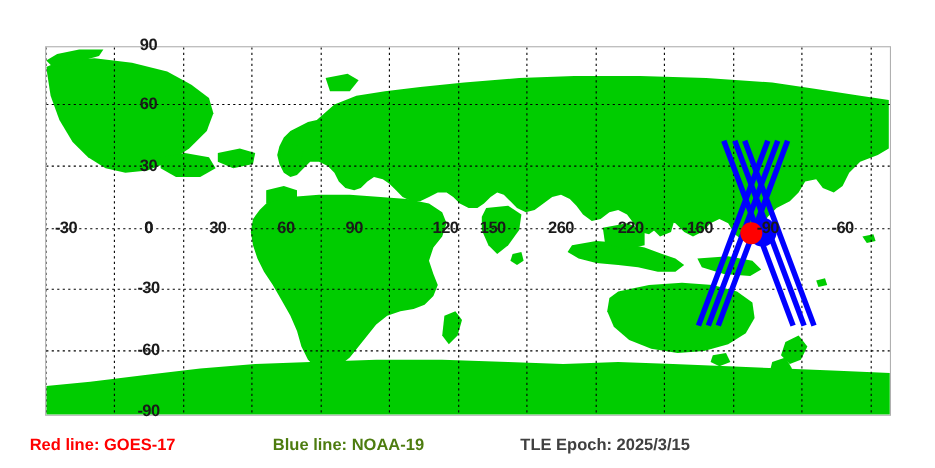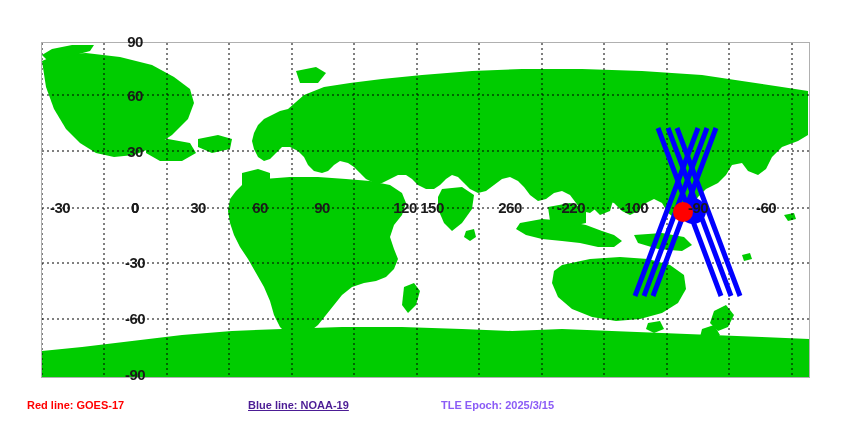--- a/index.html
+++ b/index.html
@@ -55,28 +55,28 @@
   #legend {
     position: absolute;
     left: 0;
     top: 392px;
     width: 850px;
     height: 26px;
   }
   .legend-entry {
     position: absolute;
     font-family: "Liberation Sans", sans-serif;
-    font-size: 11px;
+    font-size: 15px;
     font-weight: bold;
     white-space: nowrap;
     line-height: 26px;
   }
   #legend-red  { left: 27px;  color: #ff0000; }
-  #legend-blue { left: 248px; color: #4c1d95; text-decoration: underline; }
-  #legend-tle  { left: 441px; color: #8b5cf6; }
+  #legend-blue { left: 248px; color: #4d7c0f; }
+  #legend-tle  { left: 473px; color: #404040; }
 </style>
 </head>
 <body>
 
 <div id="map-figure">
 
   <div id="map-plot">
 
     <svg id="map-svg" width="767" height="334" viewBox="0 0 767 334">
 
@@ -200,24 +200,24 @@
 
     </svg>
   </div>
 
   <div class="tick-label lon-label" style="left:60px;  top:207px;">-30</div>
   <div class="tick-label lon-label" style="left:135px; top:207px;">0</div>
   <div class="tick-label lon-label" style="left:198px; top:207px;">30</div>
   <div class="tick-label lon-label" style="left:260px; top:207px;">60</div>
   <div class="tick-label lon-label" style="left:322px; top:207px;">90</div>
   <div class="tick-label lon-label" style="left:385px; top:207px;margin-left:20px;">120</div>
-  <div class="tick-label lon-label" style="left:432px; top:207px;">150</div>
+  <div class="tick-label lon-label" style="left:448px; top:207px;">150</div>
   <div class="tick-label lon-label" style="left:510px; top:207px;">260</div>
   <div class="tick-label lon-label" style="left:571px; top:207px;">-220</div>
-  <div class="tick-label lon-label" style="left:634px; top:207px;">-100</div>
+  <div class="tick-label lon-label" style="left:634px; top:207px;">-160</div>
   <div class="tick-label lon-label" style="left:698px; top:207px;">-90</div>
   <div class="tick-label lon-label" style="left:766px; top:207px;">-60</div>
 
   <div class="tick-label lat-label" style="left:135px; top:41px;">90</div>
   <div class="tick-label lat-label" style="left:135px; top:95px;">60</div>
   <div class="tick-label lat-label" style="left:135px; top:151px;">30</div>
   <div class="tick-label lat-label" style="left:135px; top:207px;">0</div>
   <div class="tick-label lat-label" style="left:135px; top:262px;">-30</div>
   <div class="tick-label lat-label" style="left:135px; top:318px;">-60</div>
   <div class="tick-label lat-label" style="left:135px; top:374px;">-90</div>

